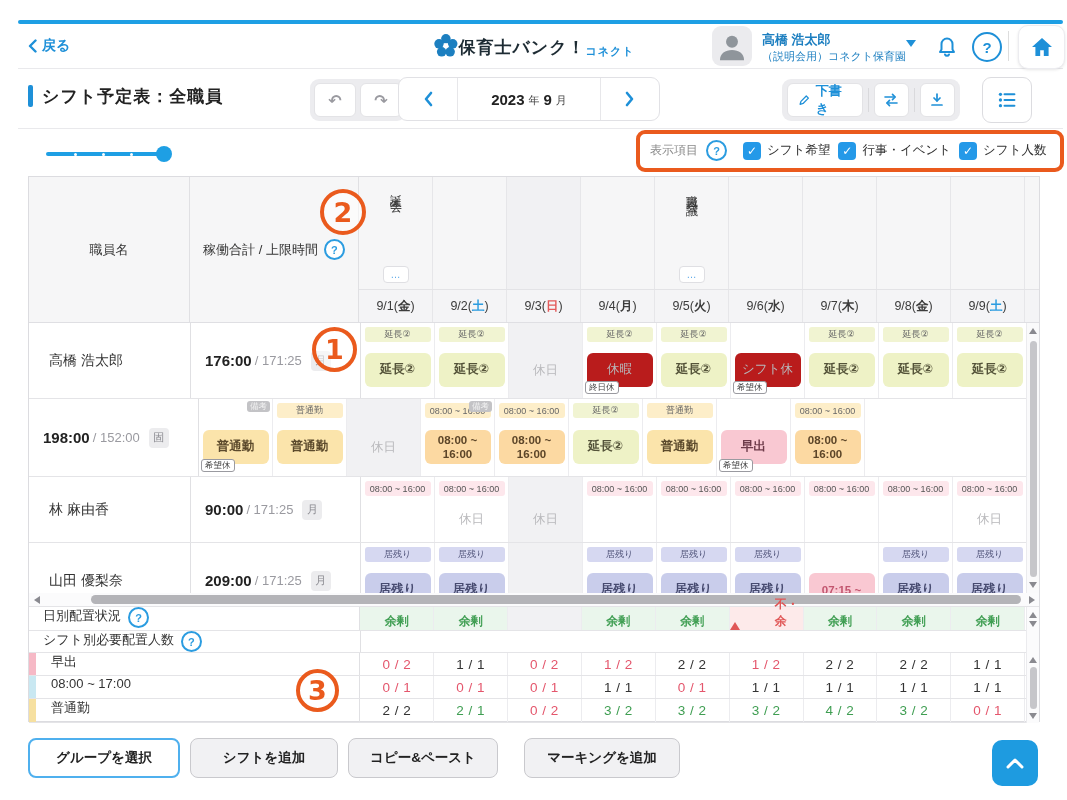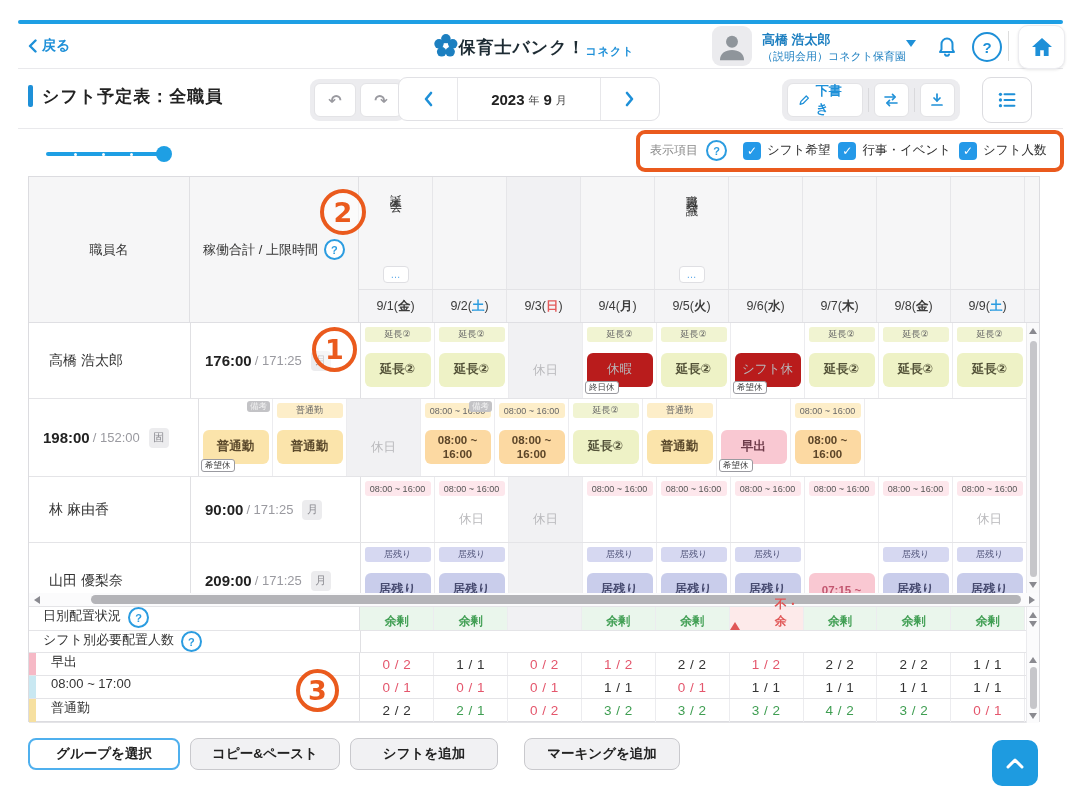--- a/index.html
+++ b/index.html
@@ -149,21 +149,21 @@
             border-bottom:8px solid #e05656;margin-right:1px;}
   .valcell{width:74px;border-right:1px solid #ececef;box-sizing:border-box;display:flex;align-items:center;
            justify-content:center;font-size:13.5px;font-weight:normal;letter-spacing:0.5px;}
   .v-red{color:#e4566c;}
   .v-green{color:#3f9e52;}
   .v-black{color:#333;}
   .sum-scroll{position:absolute;right:0;top:0;width:13px;height:100%;border-left:1px solid #ebebee;background:#fbfbfc;box-sizing:border-box;}
 
   
   .tabs{left:28px;top:738px;display:flex;gap:10px;}
-  .tab{height:32px;border-radius:8px;display:flex;align-items:center;justify-content:center;
+  .tab{height:40px;border-radius:8px;display:flex;align-items:center;justify-content:center;
        font-size:13.5px;font-weight:bold;color:#222;background:#f1f1f3;border:1px solid #c9c9cd;
        box-sizing:border-box;cursor:pointer;}
   .tab.active{background:#fff;border:2px solid #4fb0ee;}
   .upbtn{left:992px;top:740px;width:46px;height:46px;background:#1e9be0;border-radius:10px;
          display:flex;align-items:center;justify-content:center;cursor:pointer;}
 
   
   .annot{border:4px solid #ea5a1d;border-radius:50%;color:#ea5a1d;font-weight:bold;font-size:27px;
          display:flex;align-items:center;justify-content:center;background:rgba(255,255,255,0.55);
          box-sizing:border-box;z-index:5;font-family:"DejaVu Sans",sans-serif;}
@@ -813,22 +813,22 @@
           <span class="tri tri-d" style="left: 2px; top: 14px;"></span>
           <span class="tri tri-u" style="left: 2px; top: 50px;"></span>
           <div class="vthumb" style="top: 60px; height: 42px;"></div>
           <span class="tri tri-d" style="left: 2px; bottom: 4px;"></span>
         </div>
       </div>
   </div>
 
   <div class="ab tabs" id="footer-tabs">
       <div class="tab active" style="width: 152px;">グループを選択</div>
+      <div class="tab" style="width: 148px;">シフトを追加</div>
       <div class="tab" style="width: 150px;">コピー&amp;ペースト</div>
-      <div class="tab" style="width: 148px;">シフトを追加</div>
       <div class="tab" style="width: 156px; margin-left: 16px;">マーキングを追加</div>
     </div>
   <div class="ab upbtn">
     <svg width="18" height="12" viewBox="0 0 18 12">
         <polyline points="2,10 9,3 16,10" fill="none" stroke="#fff" stroke-width="3" stroke-linecap="round" stroke-linejoin="round"></polyline>
       </svg>
   </div>
 
   <div class="ab annot" style="left:312px;top:327px;width:45px;height:45px;">1</div>
   <div class="ab annot" style="left:320px;top:189px;width:46px;height:46px;">2</div>

